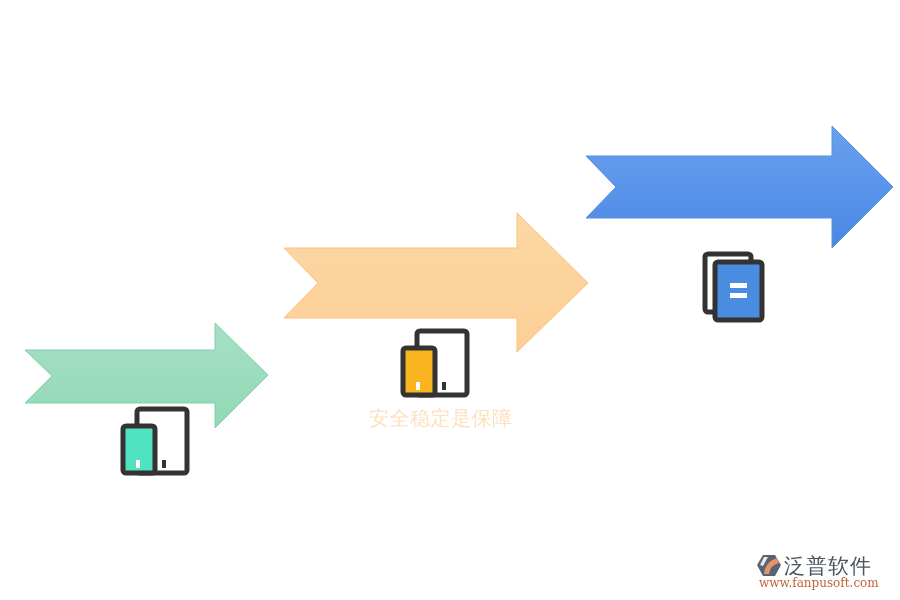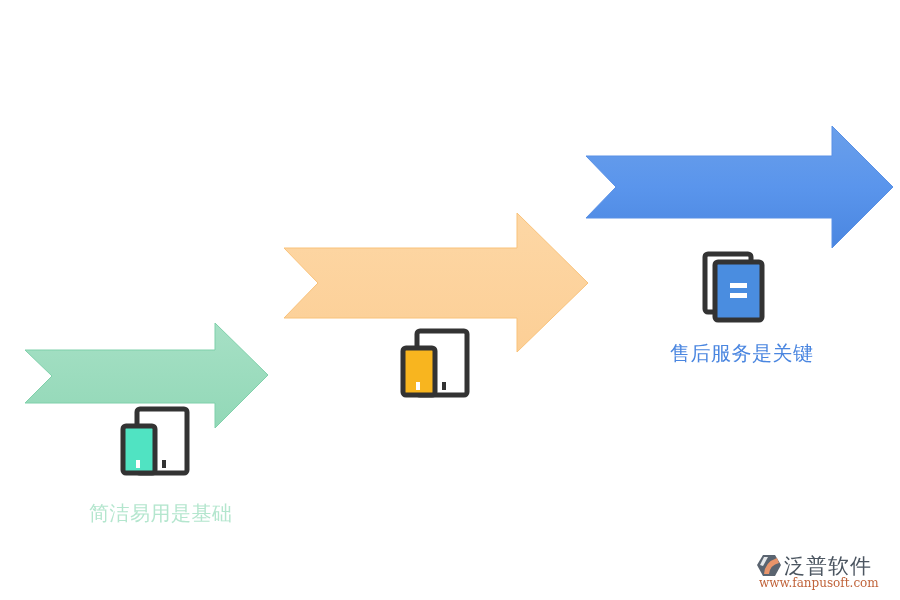--- a/index.html
+++ b/index.html
@@ -68,24 +68,23 @@
     </g>
 
     <g transform="translate(703,252)">
       <rect x="2" y="2" width="46" height="58" rx="3" fill="#ffffff" stroke="#333333" stroke-width="5"></rect>
       <rect x="12" y="10" width="47" height="58" rx="3" fill="#4a8de0" stroke="#333333" stroke-width="5"></rect>
       <rect x="27" y="31" width="17" height="5" fill="#ffffff"></rect>
       <rect x="27" y="41" width="17" height="5" fill="#ffffff"></rect>
     </g>
   </svg>
 
-  <div class="label" style="left:89px; top:500px; color:#b4e6ce;">简洁易用是基础</div>
 
+  <div class="label" style="left:369px; top:405px; color:#fde0bd;">安全稳定是保障</div>
 
-  <div class="label" style="left:670px; top:340px; color:#4a86e0;">售后服务是关键</div>
 
   <div class="logo">
     <svg class="logo-mark" width="26" height="24">
       <polygon points="7,1 19,1 25,11 19,22 7,22 1,11" fill="#5a6470"></polygon>
       <path d="M8,20 Q9,8 21,4 L23,9 Q14,11 13,20 Z" fill="#e8946a"></path>
       <path d="M4,11 L8,3 L12,3 L7,12 Z" fill="#ffffff" opacity="0.85"></path>
     </svg>
     <div class="logo-title">泛普软件</div>
     <div class="logo-url">www.fanpusoft.com</div>
   </div>

